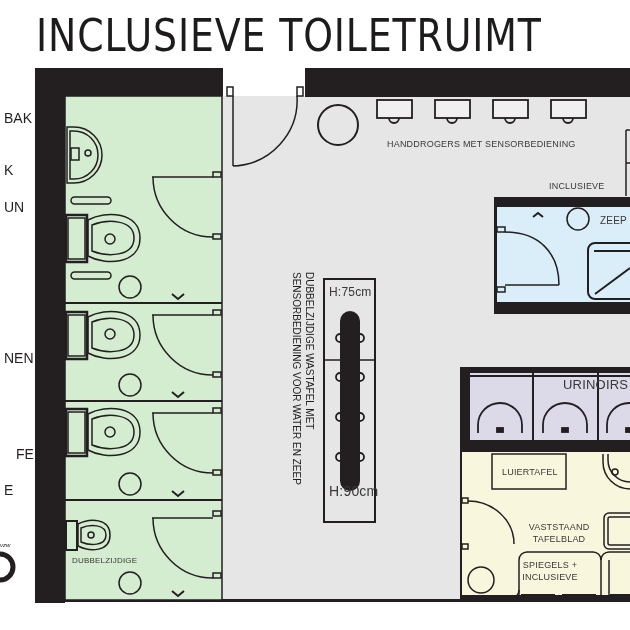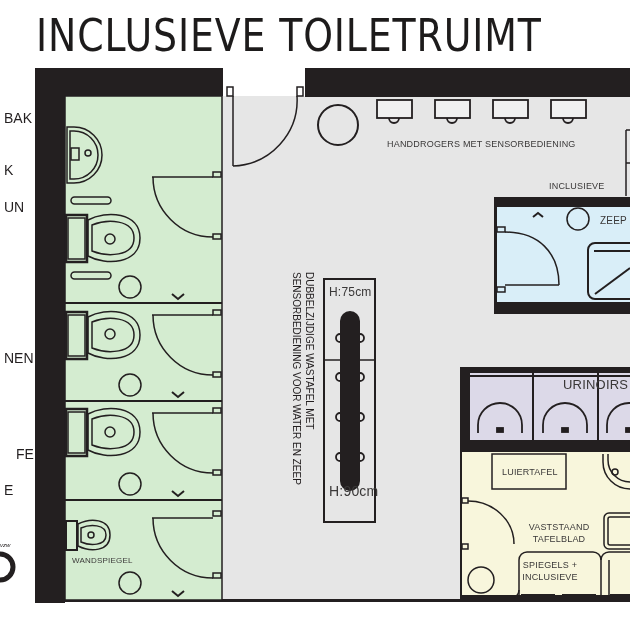--- a/index.html
+++ b/index.html
@@ -235,13 +235,13 @@
 <div class="abs lbl" style="left:563px;top:377px;font-size:13px">URINOIRS</div>
 <div class="abs lbl" style="left:502px;top:467px">LUIERTAFEL</div>
 <div class="abs lbl" style="left:526px;top:521px;text-align:center;width:66px;line-height:12px">
   <div>VASTSTAAND</div>
   <div>TAFELBLAD</div>
 </div>
 <div class="abs lbl" style="left:520px;top:559px;width:60px;text-align:center;line-height:12px">
   <div>SPIEGELS +</div>
   <div>INCLUSIEVE</div>
 </div>
-<div class="abs lbl" style="left:72px;top:556px;font-size:8px">WANDSPIEGEL</div>
+<div class="abs lbl" style="left:72px;top:556px;font-size:8px">DUBBELZIJDIGE</div>
 
 </body></html>

